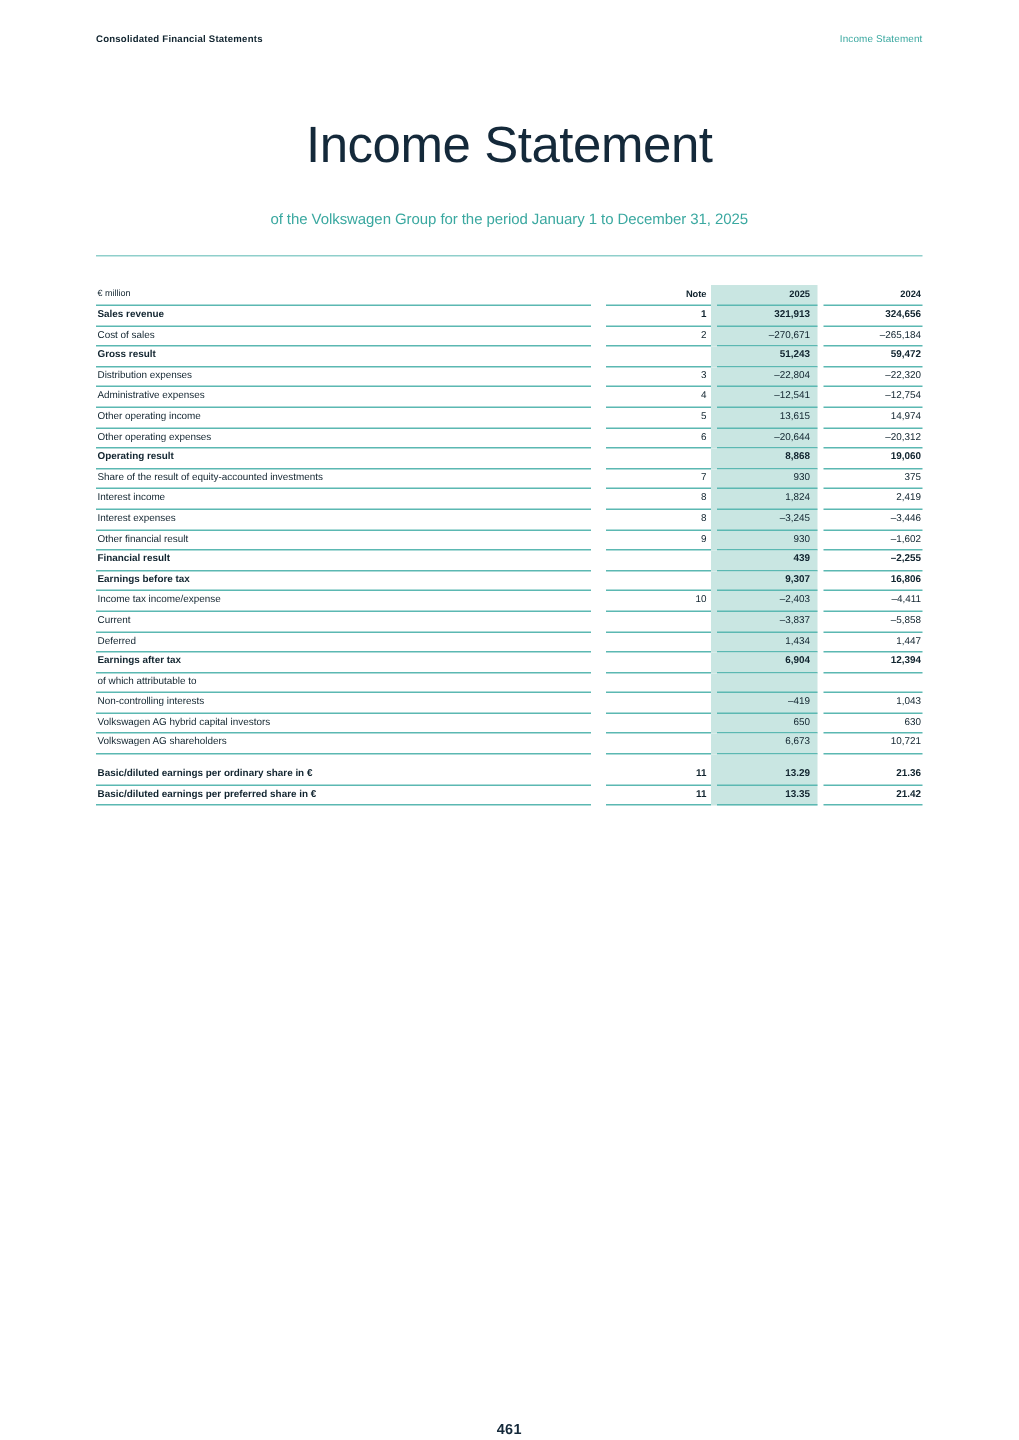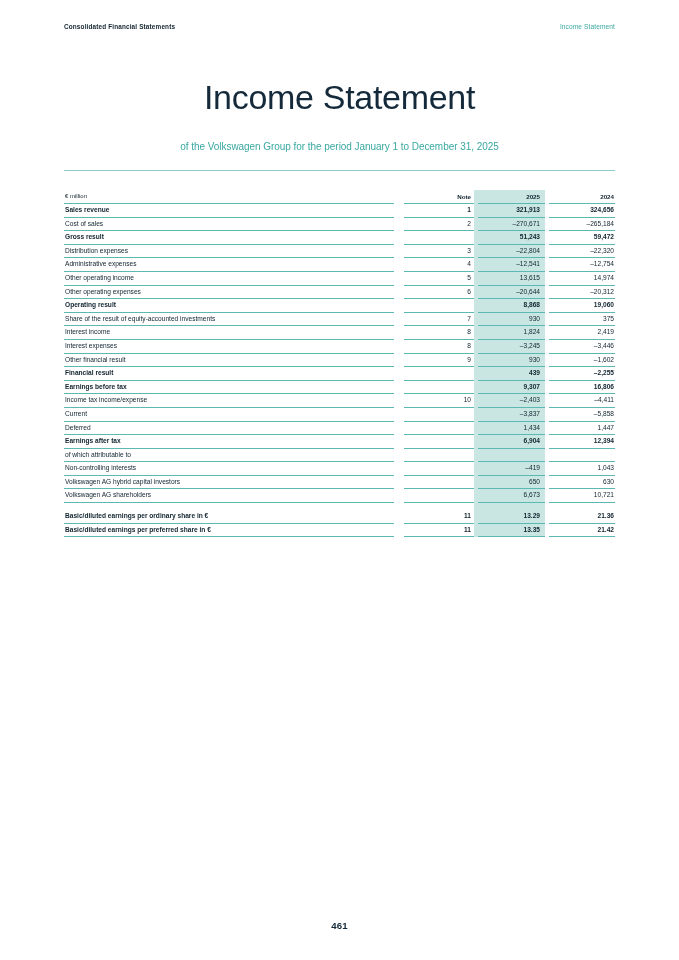--- a/index.html
+++ b/index.html
@@ -147,21 +147,21 @@
     border-bottom: none;
   }
   tr.spacer td.label .cell,
   tr.spacer td.note .cell,
   tr.spacer td.y1 .cell,
   tr.spacer td.y2 .cell { border-bottom: none; }
 
   
   .folio {
     position: absolute;
-    top: 920px;
+    top: 948px;
     left: 0;
     width: 679px;
     text-align: center;
     font-size: 9.6px;
     font-weight: bold;
     color: #14293a;
     letter-spacing: 0.2px;
   }
 </style>
 </head>

